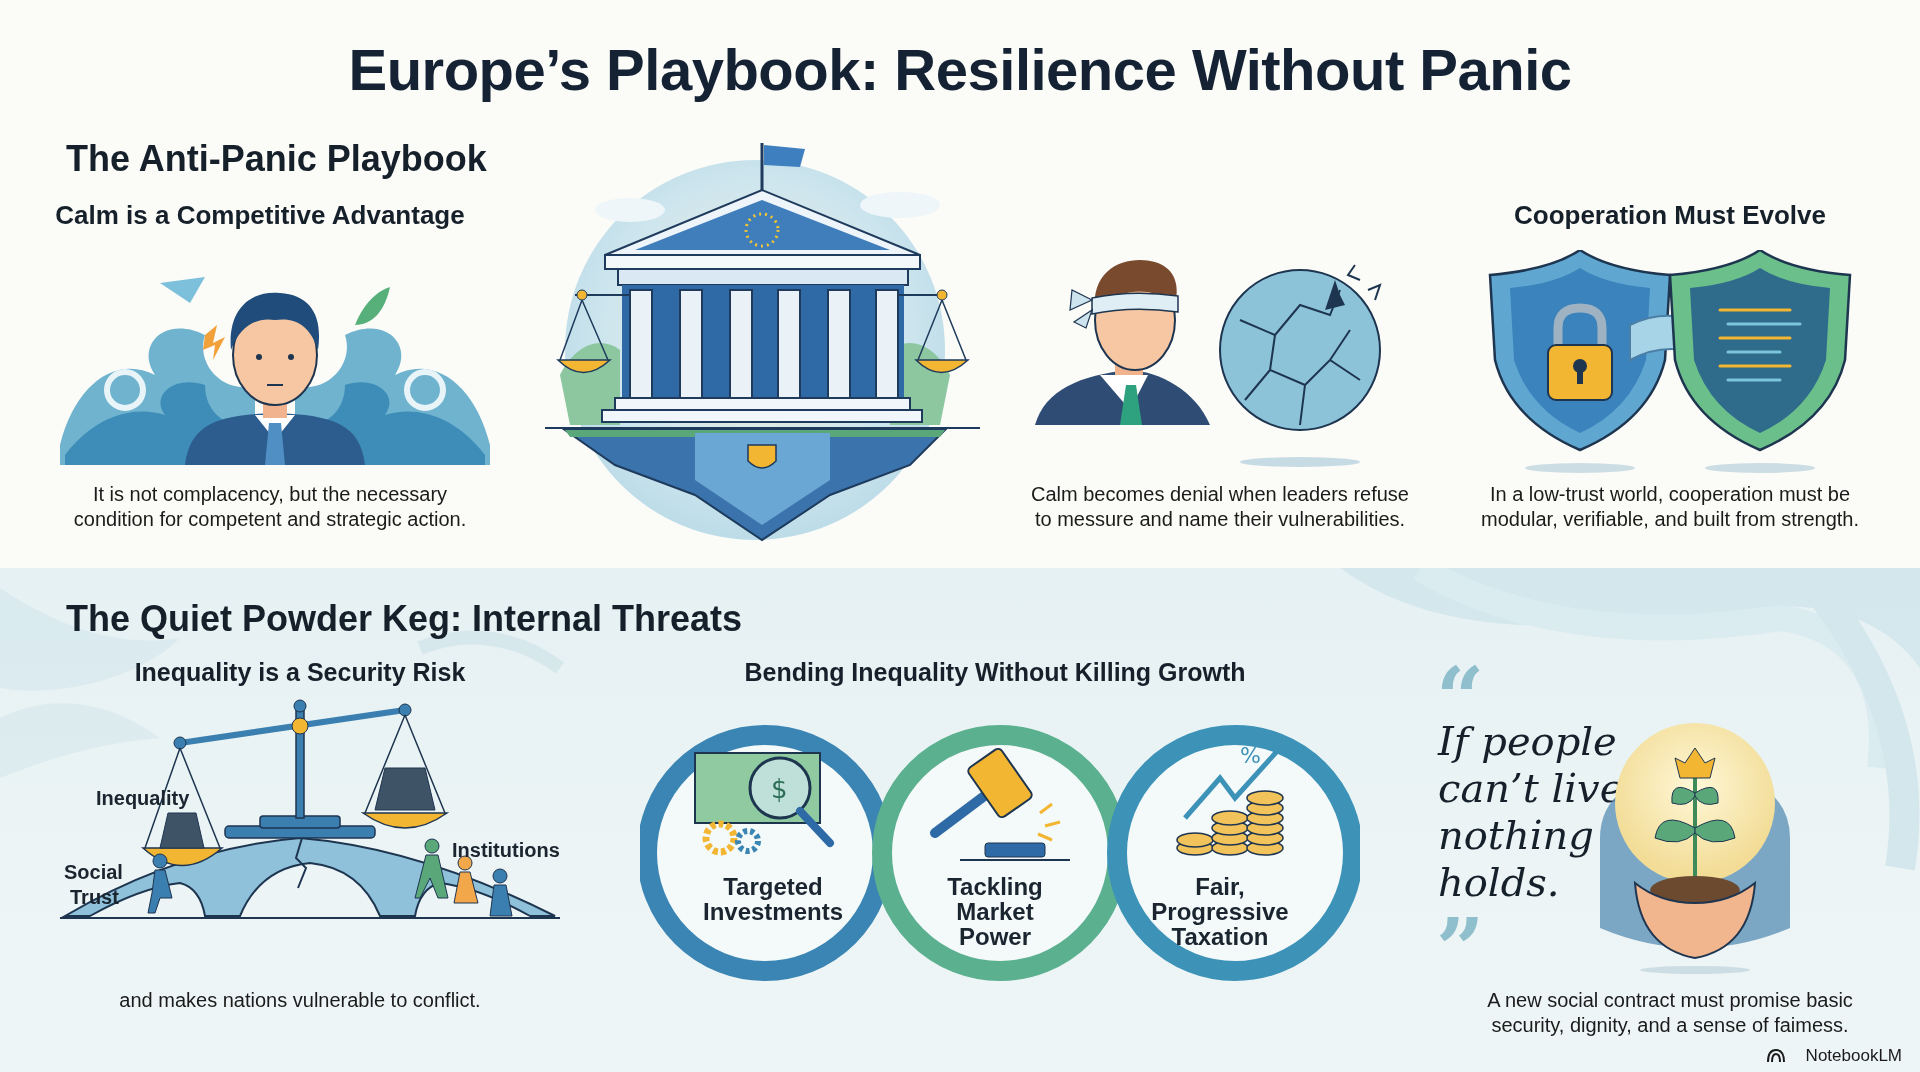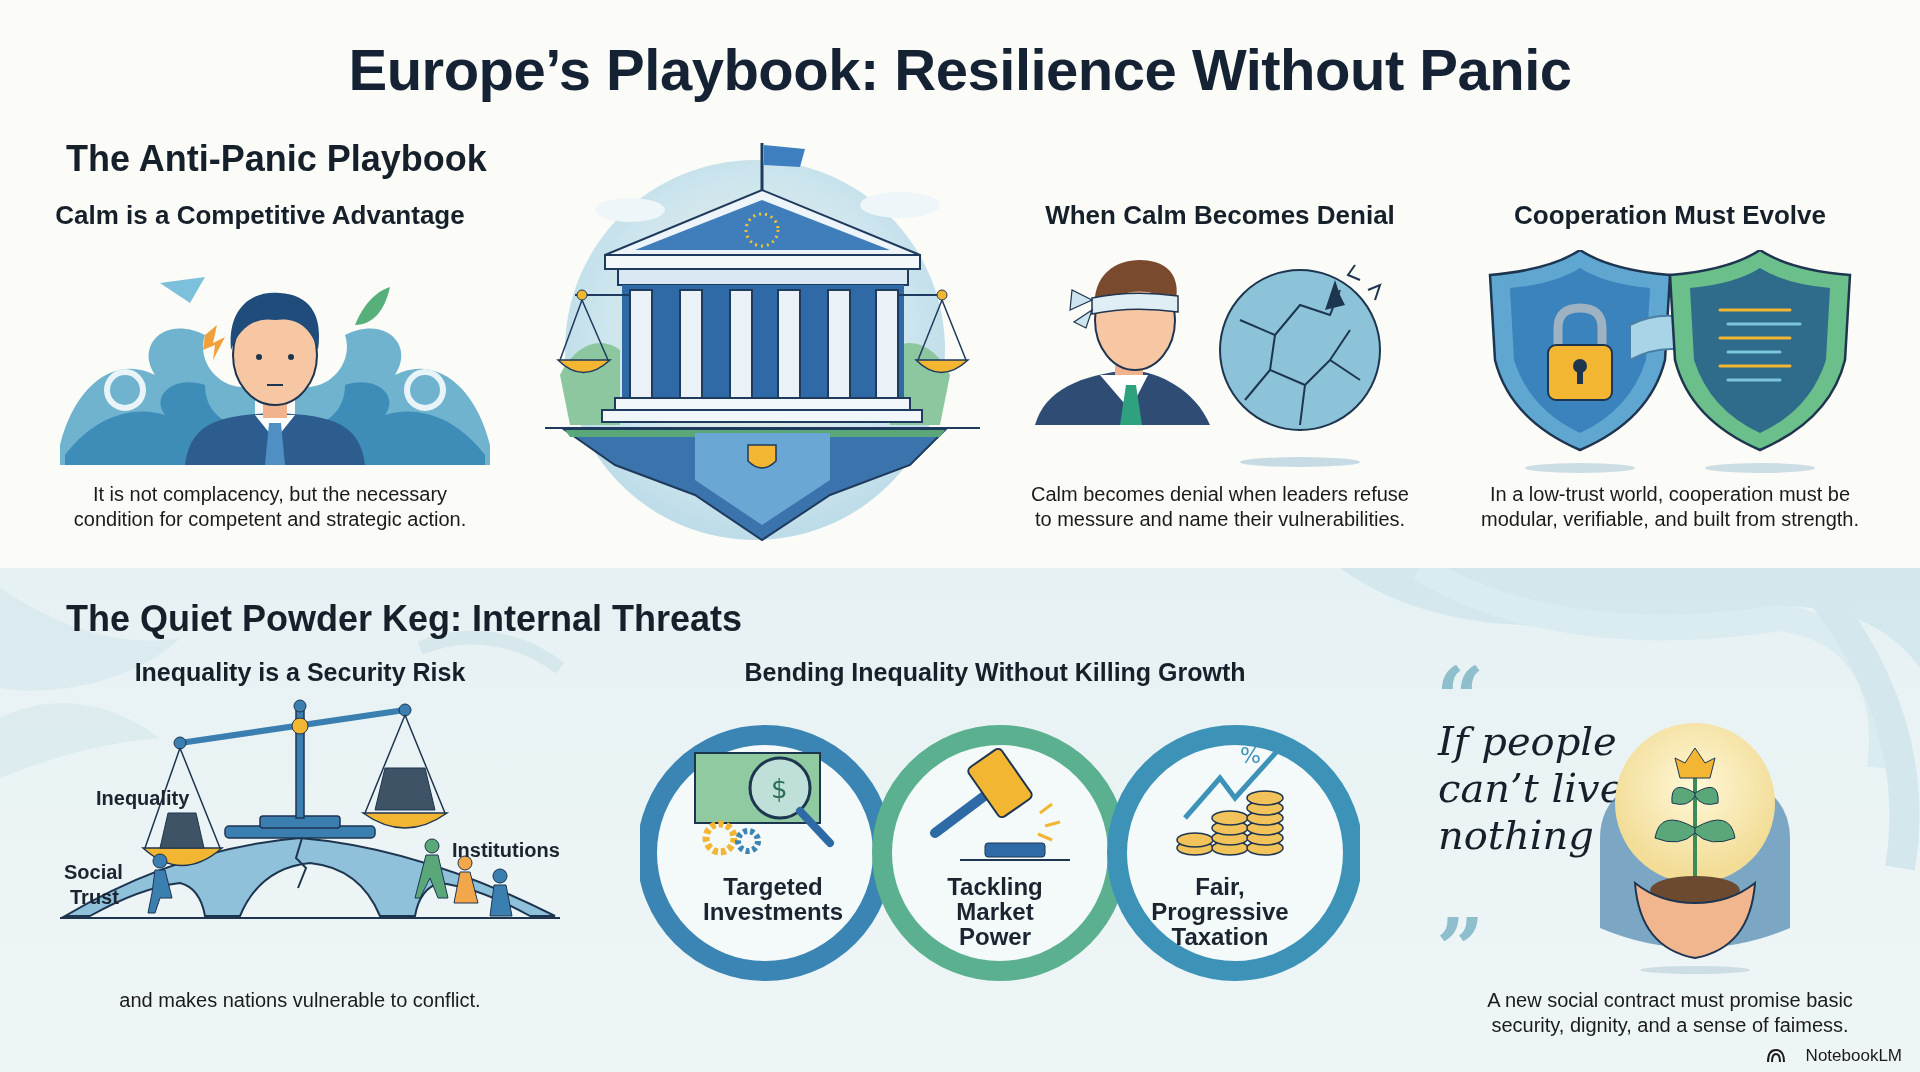--- a/index.html
+++ b/index.html
@@ -148,21 +148,20 @@
 
       <line x1="15" y1="293" x2="450" y2="293" stroke="#1e3a5c" stroke-width="2"></line>
 
       <path d="M35 295 L415 295 L380 330 L300 360 L232 405 L165 360 L85 330 Z" fill="#3b74ad" stroke="#1e3a5c" stroke-width="2"></path>
       <path d="M35 295 L415 295 L410 302 L40 302 Z" fill="#5aa87a"></path>
       <path d="M165 298 L300 298 L300 345 L232 390 L165 345 Z" fill="#6aa7d4"></path>
       <path d="M218 310 L246 310 L246 326 Q232 340 218 326 Z" fill="#f2b632" stroke="#1e3a5c" stroke-width="1.5"></path>
     </svg>
   </div>
 
-  <div class="card-title" style="left:1000px; top:200px; width:440px;">When Calm Becomes Denial</div>
   <div class="illus" style="left:1030px; top:250px; width:370px; height:225px;">
     <svg width="370" height="225" viewBox="0 0 370 225">
 
       <path d="M5 175 C15 140 50 125 100 120 C130 122 165 140 180 175 L180 175 Z" fill="#2e4c74"></path>
       <path d="M70 125 L100 160 L118 125Z" fill="#ffffff"></path>
       <path d="M96 135 L106 135 L112 175 L90 175Z" fill="#2ea17f"></path>
 
       <rect x="85" y="90" width="28" height="35" fill="#f0b38e"></rect>
       <ellipse cx="105" cy="70" rx="40" ry="50" fill="#f6c7a2" stroke="#1e3550" stroke-width="2"></ellipse>
       <path d="M65 62 C60 15 100 5 125 12 C145 18 150 35 145 55 C130 42 110 38 90 45 C80 50 72 55 65 62Z" fill="#7a4a2f"></path>
@@ -338,20 +337,21 @@
   <div class="loop-label" style="left:1135px; top:306px;">
     <div>Fair, Progressive</div>
     <div>Taxation</div>
   </div>
 
   <div class="quote-mark" style="left:1436px; top:88px;">“</div>
   <div class="quote-text" style="left:1438px; top:150px;">
     <div>If people</div>
     <div>can’t live,</div>
     <div>nothing</div>
+    <div>holds.</div>
   </div>
   <div class="quote-mark" style="left:1436px; top:340px;">”</div>
 
   <div class="illus" style="left:1600px; top:140px; width:190px; height:270px;">
     <svg width="190" height="270" viewBox="0 0 190 270">
       <defs>
         <radialGradient id="glow" cx="50%" cy="40%" r="55%">
           <stop offset="0%" stop-color="#fff8d8"></stop>
           <stop offset="100%" stop-color="#f2dc96"></stop>
         </radialGradient>

